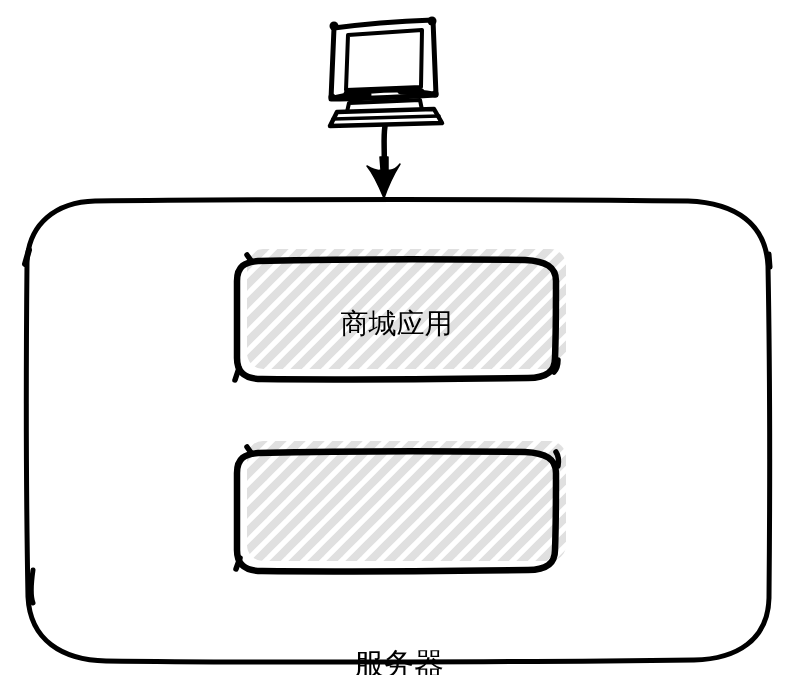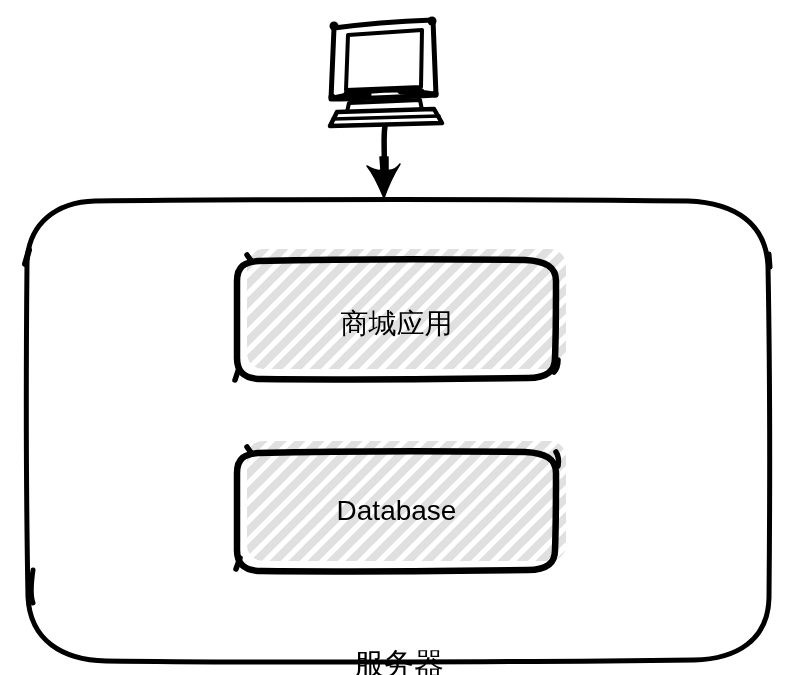--- a/index.html
+++ b/index.html
@@ -103,21 +103,18 @@
         <path d="M 558,466 C 559,460 558,455 556,452" stroke-width="5.5"></path>
         <path d="M 240,558 L 236,569" stroke-width="5.5"></path>
       </g>
     </g>
   </svg>
 
   <div class="label label-app">
     <span>商城应用</span>
   </div>
 
-  <div class="label label-db">
-    <span>Database</span>
-  </div>
 
   <div class="label label-server">
     <span>服务器</span>
   </div>
 
 </div>
 
 </body></html>

